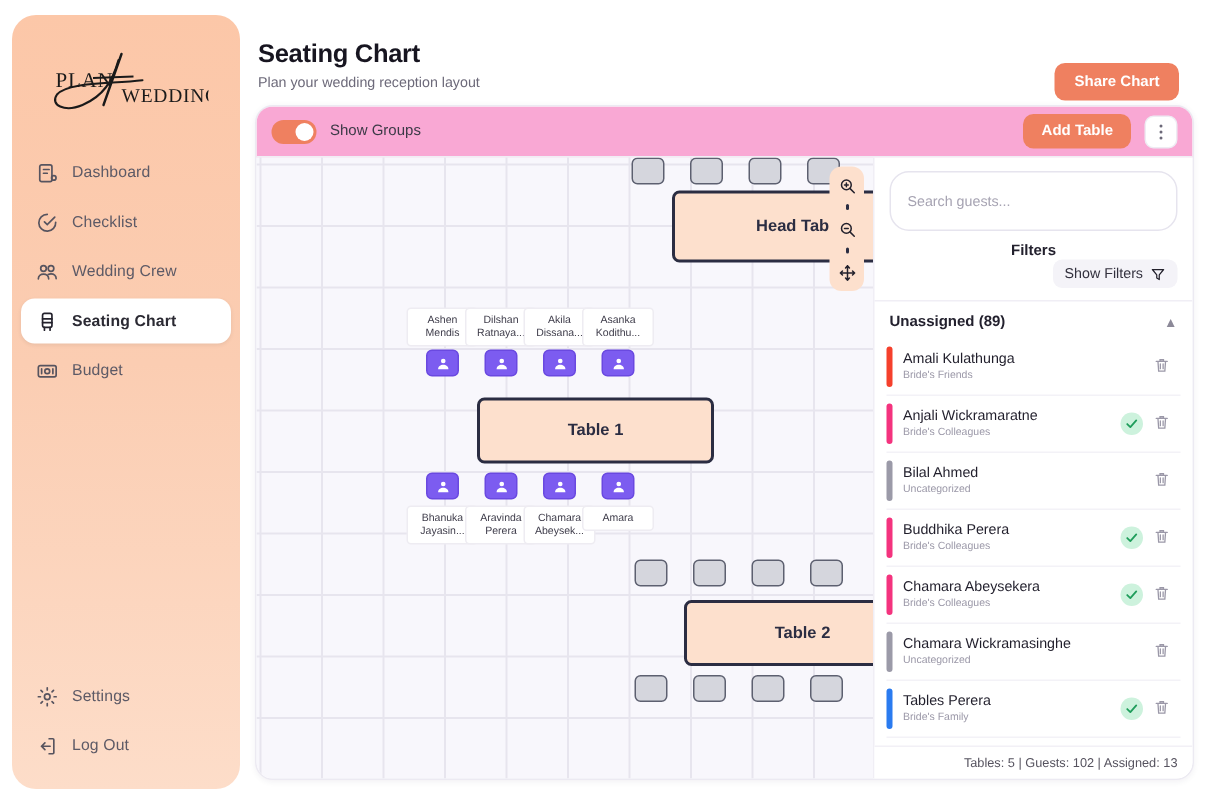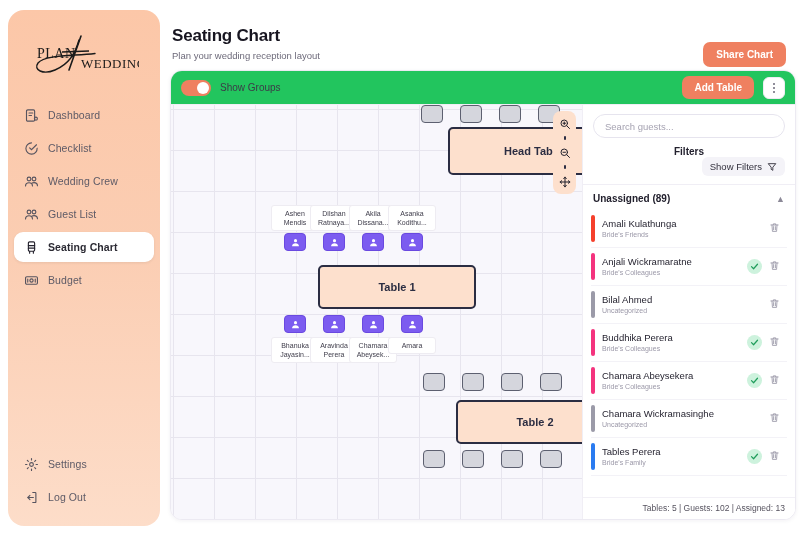--- a/index.html
+++ b/index.html
@@ -62,21 +62,21 @@
     position: absolute; left: 10px; right: 8px; top: 60px; bottom: 4px;
     background: #ffffff;
     border: 1px solid #eceaf2;
     border-radius: 12px;
     box-shadow: 0 1px 4px rgba(30,25,60,.06);
     display: flex; flex-direction: column; overflow: hidden;
   }
   .toolbar {
     height: 34px; flex: 0 0 34px;
     display: flex; align-items: center; gap: 9px;
-    padding: 0 10px; border-bottom: 1px solid #f0eef5; background: #22c55e;
+    padding: 0 10px; border-bottom: 1px solid #f0eef5; background: #f9a8d4;
   }
   .toggle {
     width: 30px; height: 16px; border-radius: 10px; background: #ef8060;
     position: relative; cursor: pointer; flex: 0 0 30px;
   }
   .toggle::after {
     content: ""; position: absolute; right: 2px; top: 2px;
     width: 12px; height: 12px; border-radius: 50%; background: #fff;
   }
   .toggle-label { font-size: 10px; color: #3c3a47; }
@@ -140,21 +140,21 @@
   .zoom-btn svg { width: 12px; height: 12px; display:block; }
   .zoom-sep { width: 2px; height: 4px; background: #2b2d42; border-radius: 1px; }
 
   
   .guests {
     flex: 0 0 213px; border-left: 1px solid #f0eef5;
     display: flex; flex-direction: column; background: #fff; min-height: 0;
   }
   .gs-top { padding: 9px 10px 8px; }
   .search {
-    width: 100%; height: 24px; border-radius: 13px;
+    width: 100%; height: 40px; border-radius: 13px;
     border: 1px solid #e6e4ee; background: #fff;
     font-size: 9.5px; color: #3a3846; padding: 0 11px;
     font-family: inherit; outline: none;
   }
   .search::placeholder { color: #a6a3b2; }
   .filter-row {
     display: flex; align-items: center; padding: 0 10px 8px;
     border-bottom: 1px solid #f0eef5;
     flex-direction: column;
   }
@@ -229,30 +229,20 @@
       </div>
       <div class="nav-item">
         <span class="ico">
           <svg viewBox="0 0 24 24" fill="none" stroke="#57545f" stroke-width="1.8" stroke-linecap="round">
             <circle cx="8" cy="8" r="3"></circle>
               <circle cx="16" cy="8" r="3"></circle>
               <path d="M2.5 19c0-3 2.5-5 5.5-5s5.5 2 5.5 5"></path>
               <path d="M13 14.5c1-.6 2-.8 3-.8 3 0 5.5 2 5.5 5"></path>
           </svg></span>
         <span>Wedding Crew</span>
-      </div>
-      <div class="nav-item">
-        <span class="ico">
-          <svg viewBox="0 0 24 24" fill="none" stroke="#57545f" stroke-width="1.8" stroke-linecap="round">
-            <circle cx="8" cy="8" r="3"></circle>
-              <circle cx="16" cy="8" r="3"></circle>
-              <path d="M2.5 19c0-3 2.5-5 5.5-5s5.5 2 5.5 5"></path>
-              <path d="M13 14.5c1-.6 2-.8 3-.8 3 0 5.5 2 5.5 5"></path>
-          </svg></span>
-        <span>Guest List</span>
       </div>
       <div class="nav-item active">
         <span class="ico">
           <svg viewBox="0 0 24 24" fill="none" stroke="#23212c" stroke-width="1.8" stroke-linecap="round">
             <rect x="7" y="3" width="10" height="15" rx="2"></rect>
               <path d="M7 9h10M7 13h10M9 18v3M15 18v3"></path>
           </svg></span>
         <span>Seating Chart</span>
       </div>
       <div class="nav-item">

